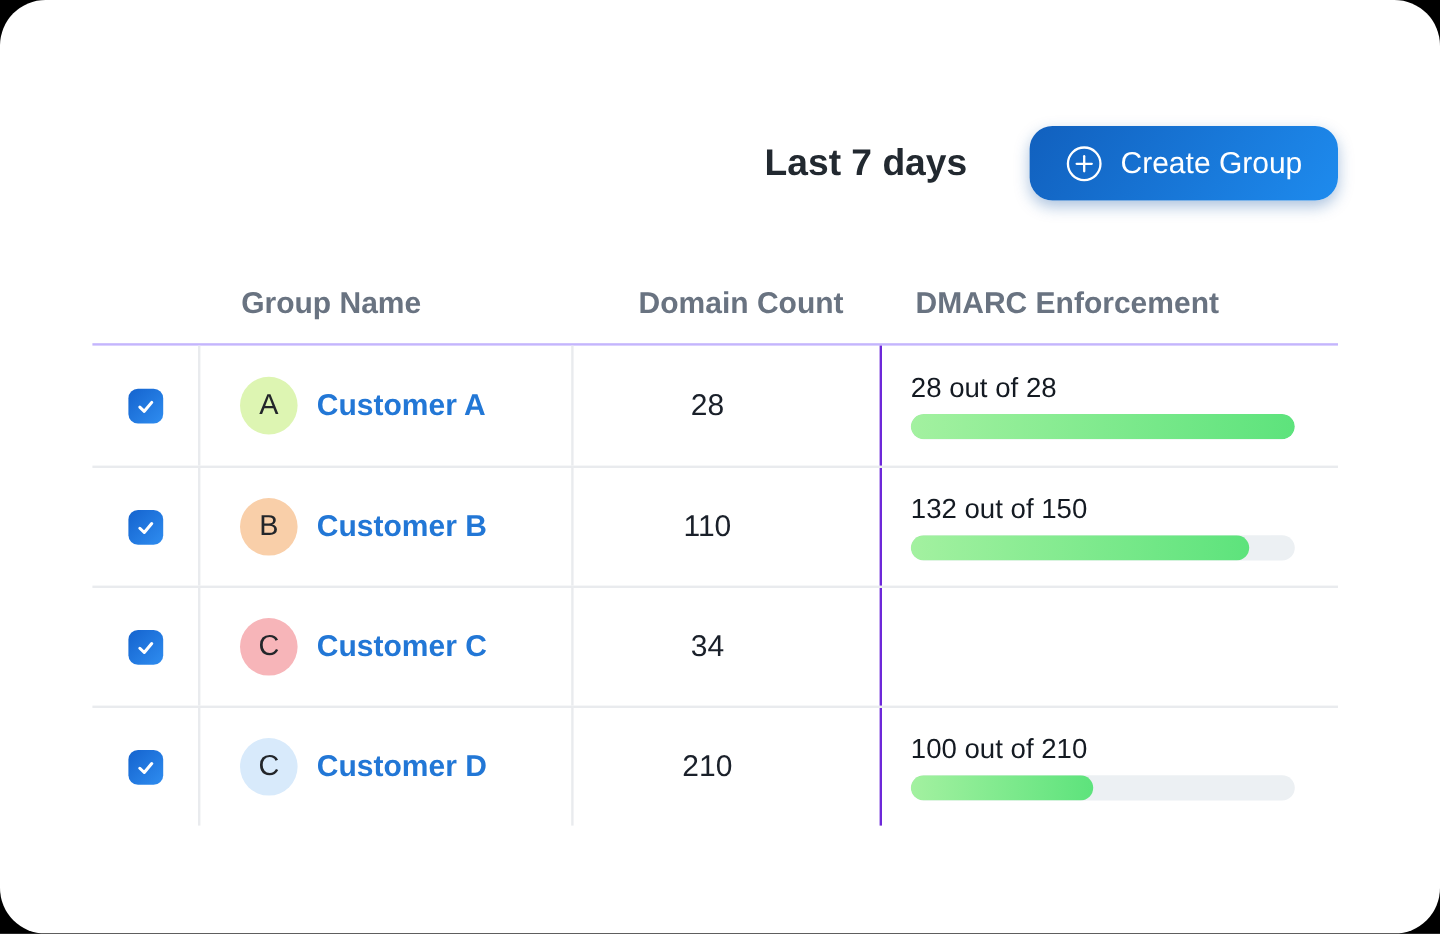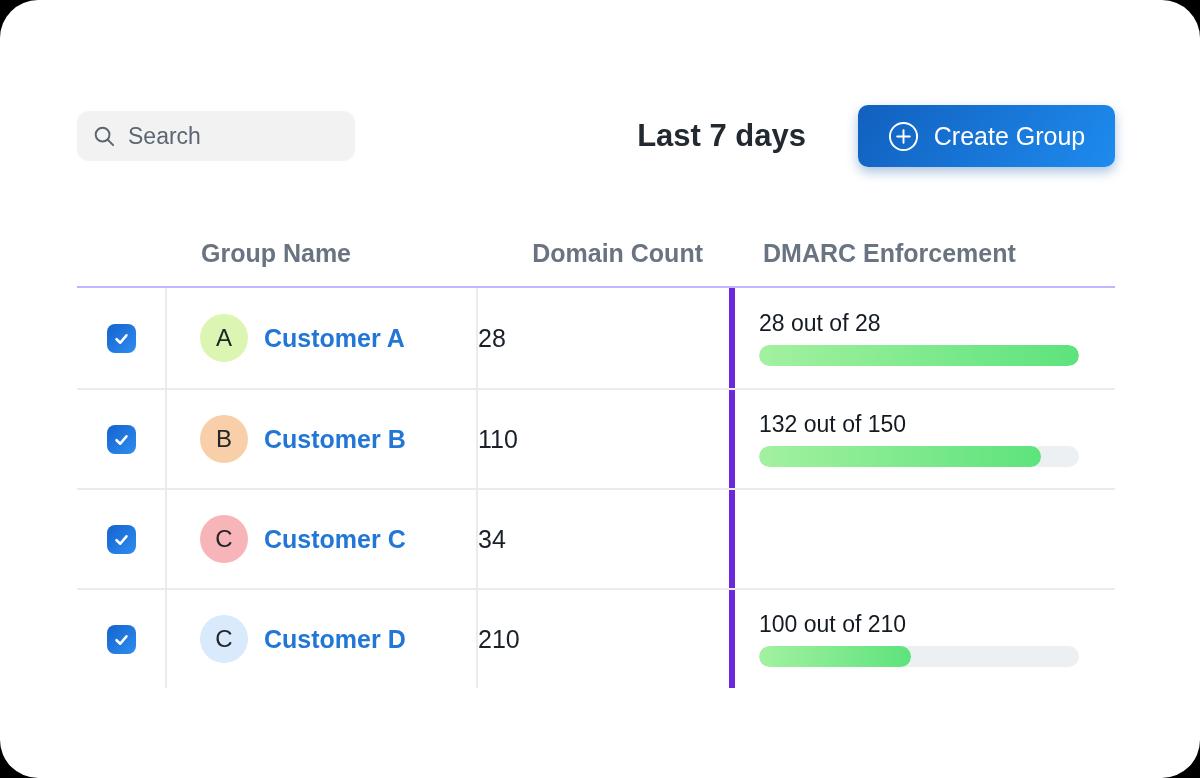--- a/index.html
+++ b/index.html
@@ -31,21 +31,21 @@
     font-family: inherit; font-size: 23px; color: #3b434e; width: 100%;
   }
   .search-input::placeholder { color: #5c6672; opacity: 1; }
   .topbar-spacer { flex: 1; }
   .date-range {
     font-size: 31px; font-weight: 600; color: #222930;
     margin-right: 52px; white-space: nowrap;
   }
   .create-btn {
     width: 257px; height: 62px; border: none; cursor: pointer;
-    border-radius: 10px;
+    border-radius: 19px;
     background: linear-gradient(125deg, #1160be 0%, #1e8bee 100%);
     box-shadow: 0 5px 12px rgba(13, 80, 160, 0.35);
     display: flex; align-items: center; justify-content: center; gap: 15px;
     color: #ffffff; font-family: inherit; font-size: 25px; font-weight: 500;
   }
 
   
   .table {
     position: absolute; left: 77px; top: 220px; width: 1038px;
   }
@@ -60,21 +60,21 @@
   }
   .th.c2 { padding-left: 34px; }
   .th.c3 { justify-content: flex-end; padding-right: 32px; }
   .th.c4 { padding-left: 28px; }
 
   .trow { height: 100px; }
   .trow + .trow { border-top: 2px solid #e9ebee; }
   .td { display: flex; align-items: center; }
   .td.c1 { justify-content: center; border-right: 2px solid #e9ebee; }
   .td.c2 { padding-left: 33px; gap: 16px; border-right: 2px solid #e9ebee; }
-  .td.c3 { justify-content: flex-start; padding-right: 32px; border-right: 6px solid #6d28d9; }
+  .td.c3 { justify-content: center; padding-right: 32px; border-right: 2px solid #6d28d9; }
   .td.c4 { padding-left: 24px; }
 
   .checkbox {
     width: 29px; height: 29px; border-radius: 8px;
     background: linear-gradient(135deg, #1463ce 0%, #2f8df0 100%);
     display: flex; align-items: center; justify-content: center;
     cursor: pointer;
   }
   .avatar {
     width: 48px; height: 48px; border-radius: 50%;
@@ -97,27 +97,20 @@
     height: 100%; border-radius: 11px;
     background: linear-gradient(90deg, #a3f1a0 0%, #5de37c 100%);
   }
 </style>
 </head>
 <body>
 
 <div class="card">
 
   <div class="topbar">
-    <div class="search-box">
-      <svg width="23" height="23" viewBox="0 0 24 24" fill="none">
-        <circle cx="10" cy="10" r="7.2" stroke="#5b6470" stroke-width="2"></circle>
-        <line x1="15.4" y1="15.4" x2="21" y2="21" stroke="#5b6470" stroke-width="2" stroke-linecap="round"></line>
-      </svg>
-      <input class="search-input" type="text" placeholder="Search" style="">
-    </div>
     <div class="topbar-spacer"></div>
     <div class="date-range">Last 7 days</div>
     <button class="create-btn">
       <svg width="31" height="31" viewBox="0 0 32 32" fill="none">
         <circle cx="16" cy="16" r="14" stroke="#ffffff" stroke-width="2"></circle>
         <line x1="16" y1="9.5" x2="16" y2="22.5" stroke="#ffffff" stroke-width="2" stroke-linecap="round"></line>
         <line x1="9.5" y1="16" x2="22.5" y2="16" stroke="#ffffff" stroke-width="2" stroke-linecap="round"></line>
       </svg>
       <span>Create Group</span>
     </button>

